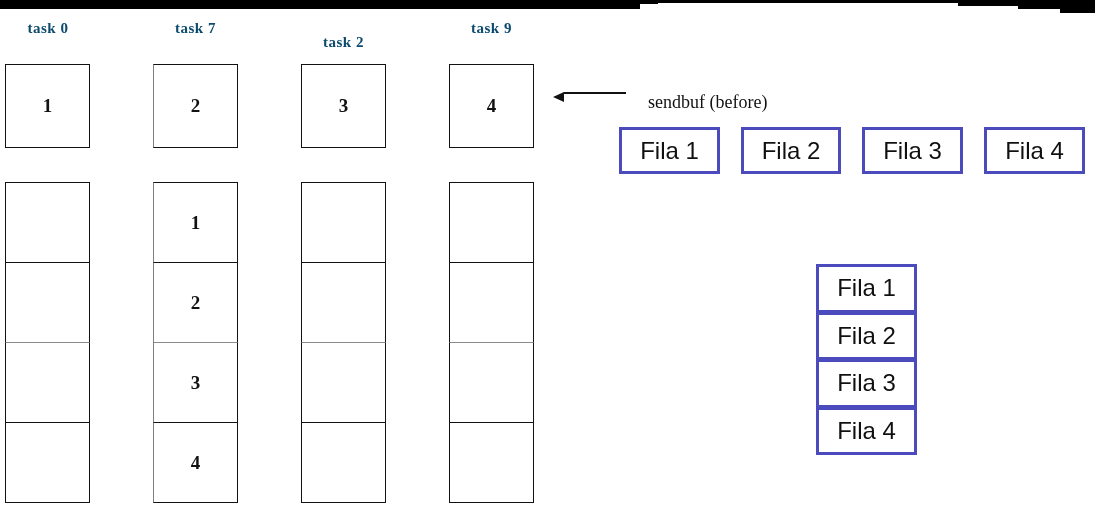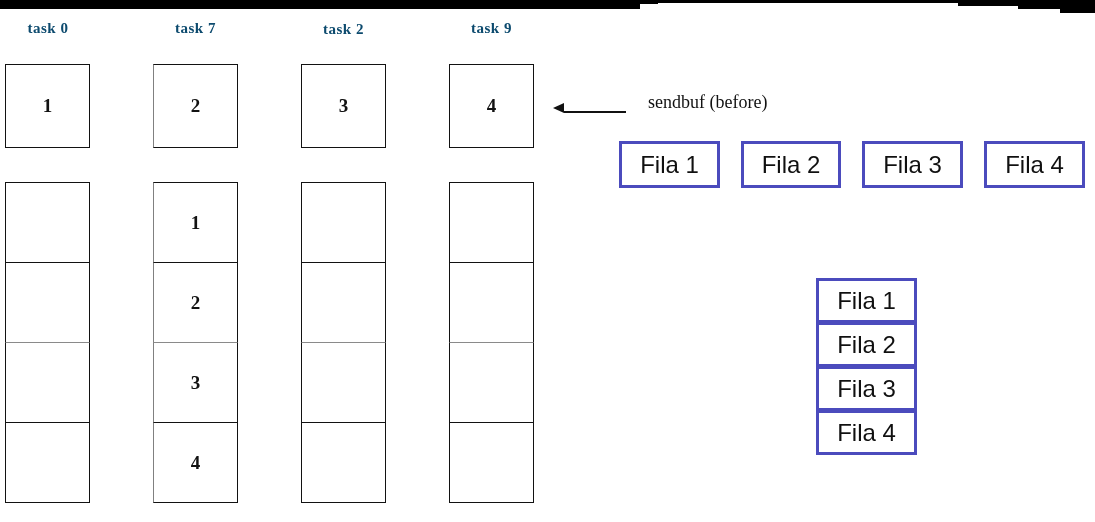--- a/index.html
+++ b/index.html
@@ -50,21 +50,21 @@
     justify-content: center;
   }
   .cell.soft-left  { border-left-color: #808080; }
   .cell.soft-top   { border-top-color: #8a8a8a; }
   .cell.seam-top   { border-top: none; }
 
   
   .annot {
     position: absolute;
     display: flex;
-    align-items: flex-end;
+    align-items: flex-start;
     white-space: nowrap;
   }
   .arrow-head {
     width: 0; height: 0;
     border-top: 5px solid transparent;
     border-bottom: 5px solid transparent;
     border-right: 11px solid #111111;
     flex: 0 0 auto;
   }
   .arrow-shaft {
@@ -84,21 +84,20 @@
     position: absolute;
     background: #ffffff;
     border: 3px solid #4b4bbd;
     box-sizing: border-box;
     font-family: "Liberation Sans", sans-serif;
     font-size: 24px;
     color: #101010;
     display: flex;
     align-items: center;
     justify-content: center;
-    margin-top: 14px;
   }
   .fila-stack {
     position: absolute;
     display: flex;
     flex-direction: column;
   }
   .fila-stack .fila {
     position: relative;
     width: 100%;
     flex: 1 1 0;
@@ -112,21 +111,21 @@
 
   <div class="scan-edge" style="left:0;top:0;width:640px;height:9px;"></div>
   <div class="scan-edge" style="left:640px;top:0;width:18px;height:4px;"></div>
   <div class="scan-edge" style="left:658px;top:0;width:300px;height:3px;"></div>
   <div class="scan-edge" style="left:958px;top:0;width:60px;height:6px;"></div>
   <div class="scan-edge" style="left:1018px;top:0;width:77px;height:9px;"></div>
   <div class="scan-edge" style="left:1060px;top:9px;width:35px;height:4px;"></div>
 
   <div class="task-label" style="left:5px;top:20px;width:86px;">task 0</div>
   <div class="task-label" style="left:153px;top:20px;width:85px;">task 7</div>
-  <div class="task-label" style="left:301px;top:21px;width:85px;">task 2</div>
+  <div class="task-label" style="left:301px;top:34px;width:85px;">task 2</div>
   <div class="task-label" style="left:449px;top:20px;width:85px;">task 9</div>
 
   <div class="cell" style="left:5px;top:64px;width:85px;height:84px;">1</div>
   <div class="cell soft-left" style="left:153px;top:64px;width:85px;height:84px;">2</div>
   <div class="cell" style="left:301px;top:64px;width:85px;height:84px;">3</div>
   <div class="cell" style="left:449px;top:64px;width:85px;height:84px;">4</div>
 
   <div class="cell" style="left:5px;top:182px;width:85px;height:81px;"></div>
   <div class="cell seam-top" style="left:5px;top:262px;width:85px;height:81px;border-top:1.6px solid #121212;"></div>
   <div class="cell soft-top" style="left:5px;top:342px;width:85px;height:81px;"></div>

